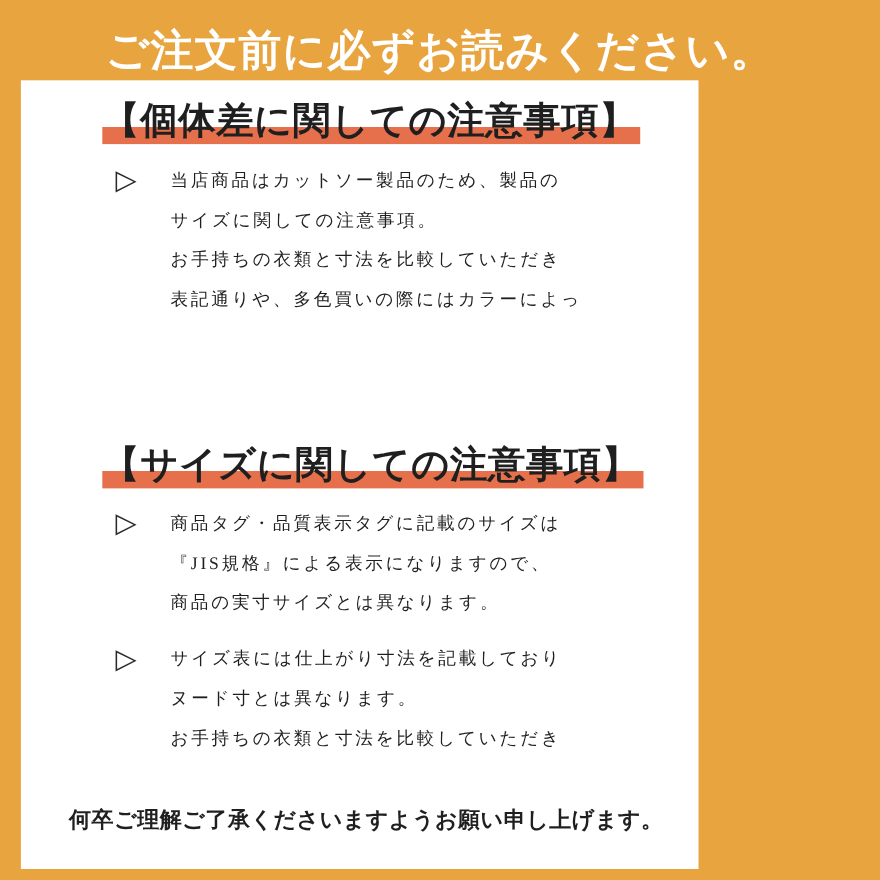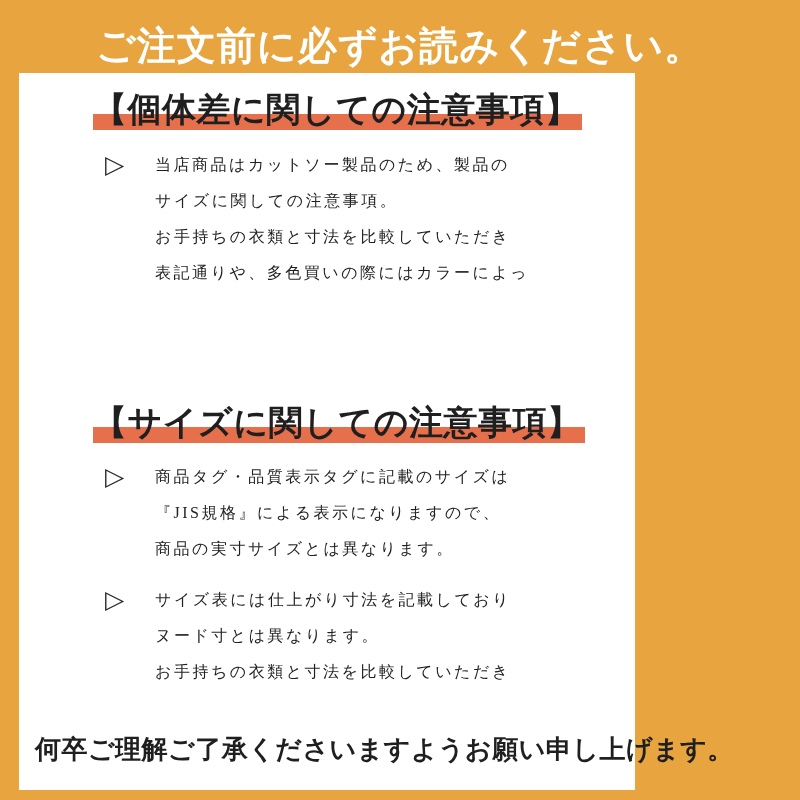--- a/index.html
+++ b/index.html
@@ -39,22 +39,22 @@
   .b3pos { left:86px; top:509px; }
   .tri {
     flex:0 0 50px; width:50px; font-size:25px; line-height:36px; color:#2A2A2A;
   }
   .blines {
     font-size:16px; line-height:36px; letter-spacing:2.5px;
     color: var(--body-text, #1F1F1F); white-space:nowrap;
   }
   .red { color: var(--emphasis-red, #C62323); }
   .footer-note {
-    position:absolute; left:16px; top:659px; width:100%; 
-    font-size:26px; font-weight:bold; letter-spacing:0.5px;
+    position:absolute; left:6px; top:659px; width:100%; text-align:center;
+    font-size:20px; font-weight:bold; letter-spacing:0.5px;
     color: var(--body-text, #1F1F1F); white-space:nowrap;
   }
 </style>
 </head>
 <body>
 
 <div class="banner">
   <div class="banner-title">ご注文前に必ずお読みください。</div>
 </div>
 

